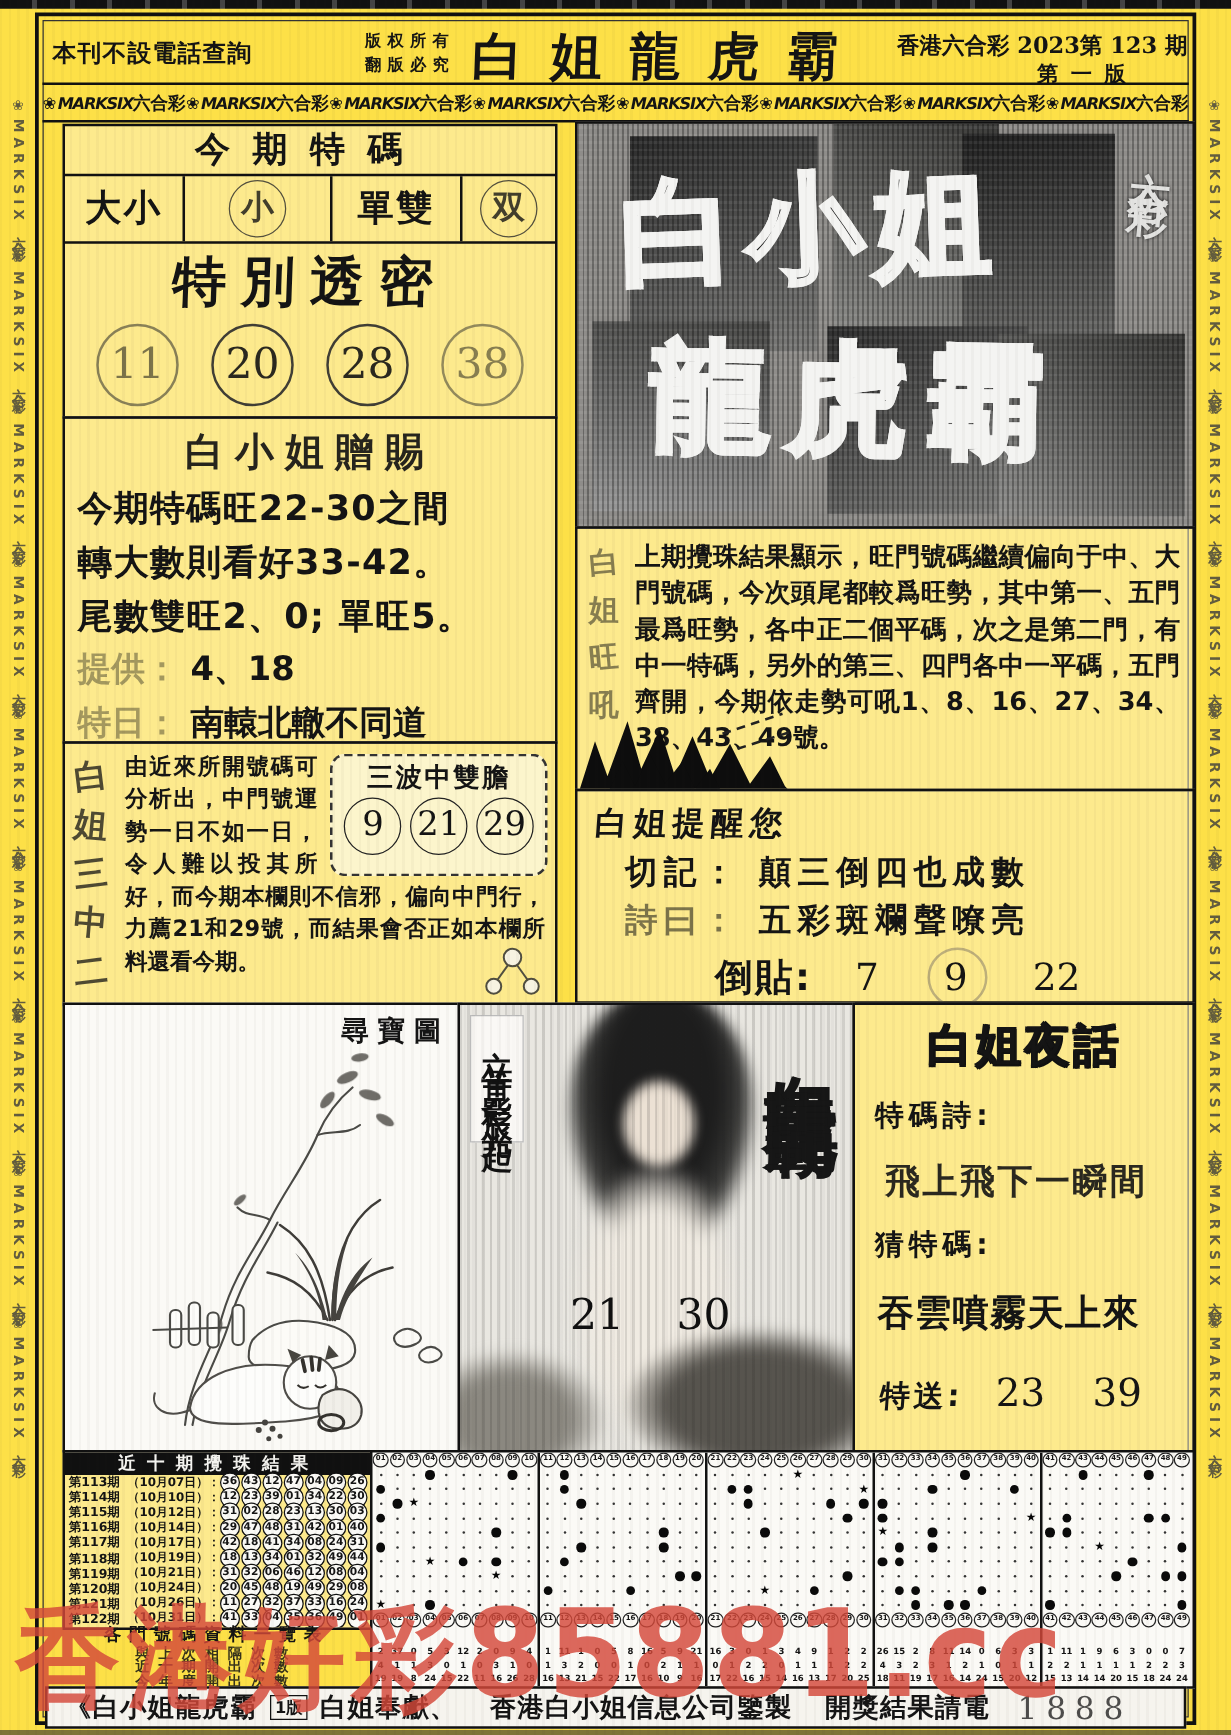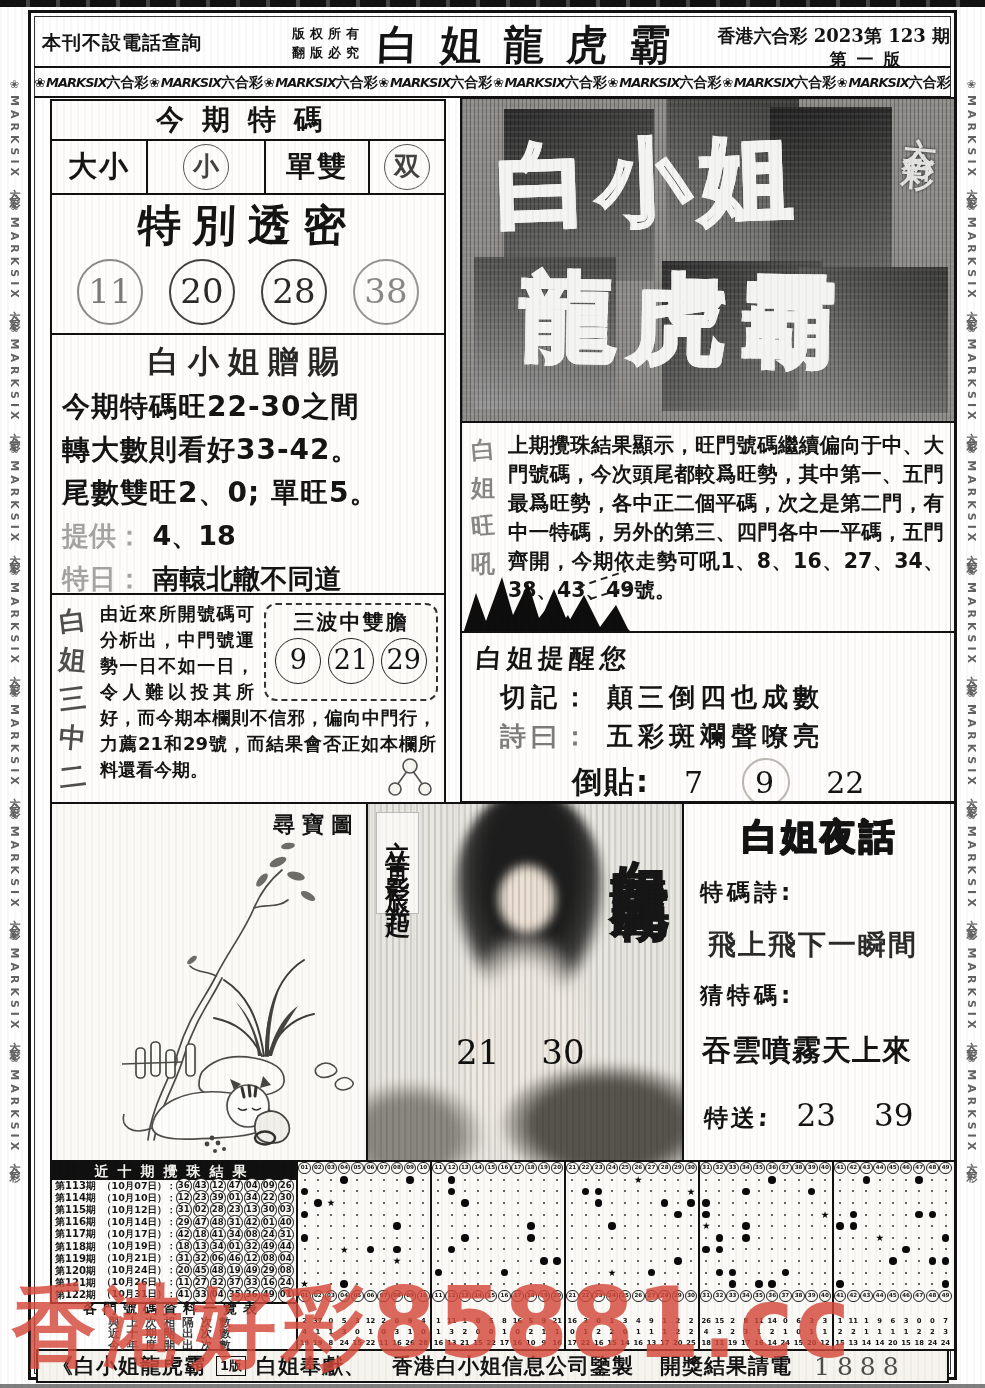--- a/index.html
+++ b/index.html
@@ -1,16 +1,16 @@
 <!DOCTYPE html>
 <html><head>
 <meta charset="utf-8">
 <style>
   html,body{margin:0;padding:0;background:#d8d6d0;}
-  #page{position:relative;width:985px;height:1388px;background:#ffffff;overflow:hidden;
+  #page{position:relative;width:985px;height:1388px;background:#fde047;overflow:hidden;
         font-family:"DejaVu Sans","Liberation Sans",sans-serif;color:#141414;}
   
   #page::after{content:'';position:absolute;inset:0;pointer-events:none;z-index:40;
     background:repeating-linear-gradient(90deg,rgba(60,55,50,.035) 0 2px,transparent 2px 7px);}
   .edge-top{position:absolute;left:0;top:0;right:0;height:7px;background:
     repeating-linear-gradient(90deg,#111 0 26px,#444 26px 30px);}
   .edge-bot{position:absolute;left:0;bottom:0;right:0;height:4px;background:#2a2a2a;opacity:.6;}
   .frame-outer{position:absolute;left:28px;right:28px;top:10px;bottom:8px;border:3px solid #111;}
   .frame-inner{position:absolute;left:34px;right:34px;top:16px;bottom:14px;border:1px solid #333;pointer-events:none;}
   .side-strip{position:absolute;top:78px;bottom:12px;width:24px;overflow:hidden;

